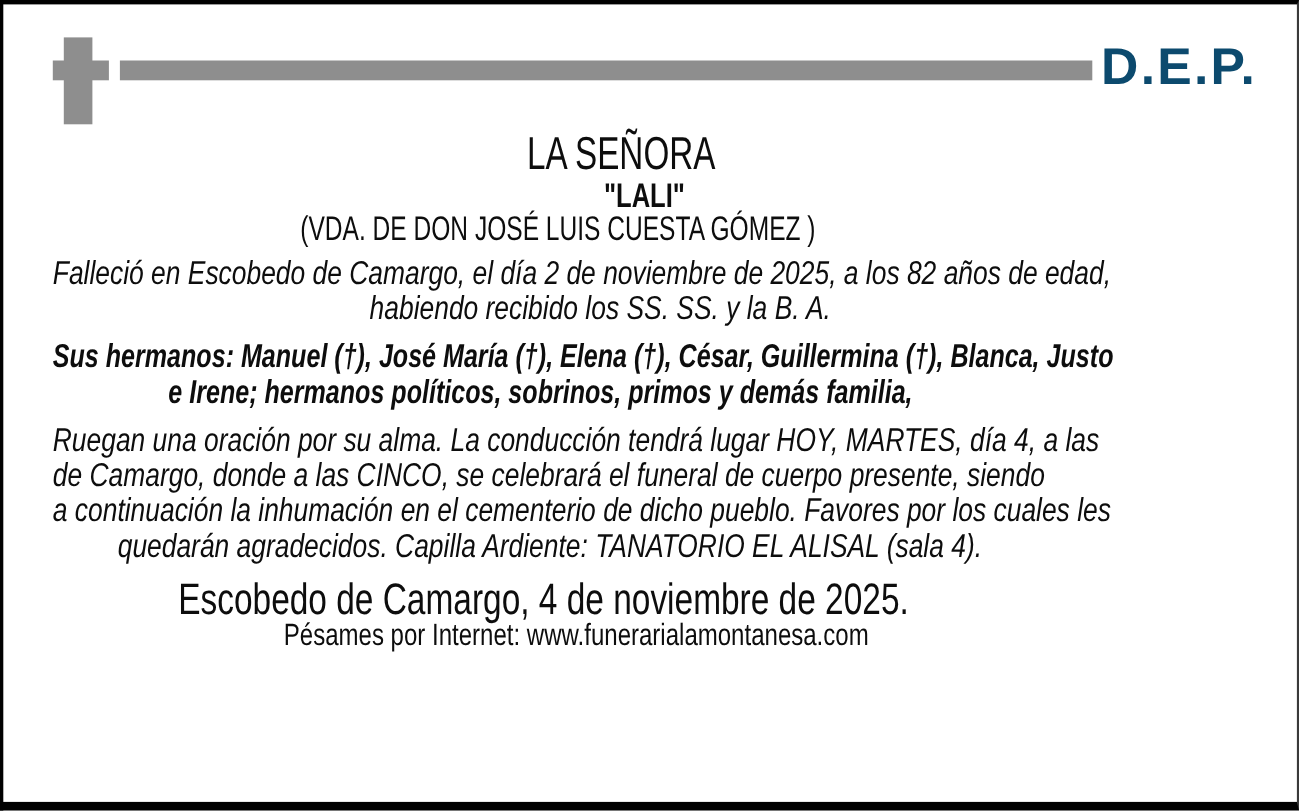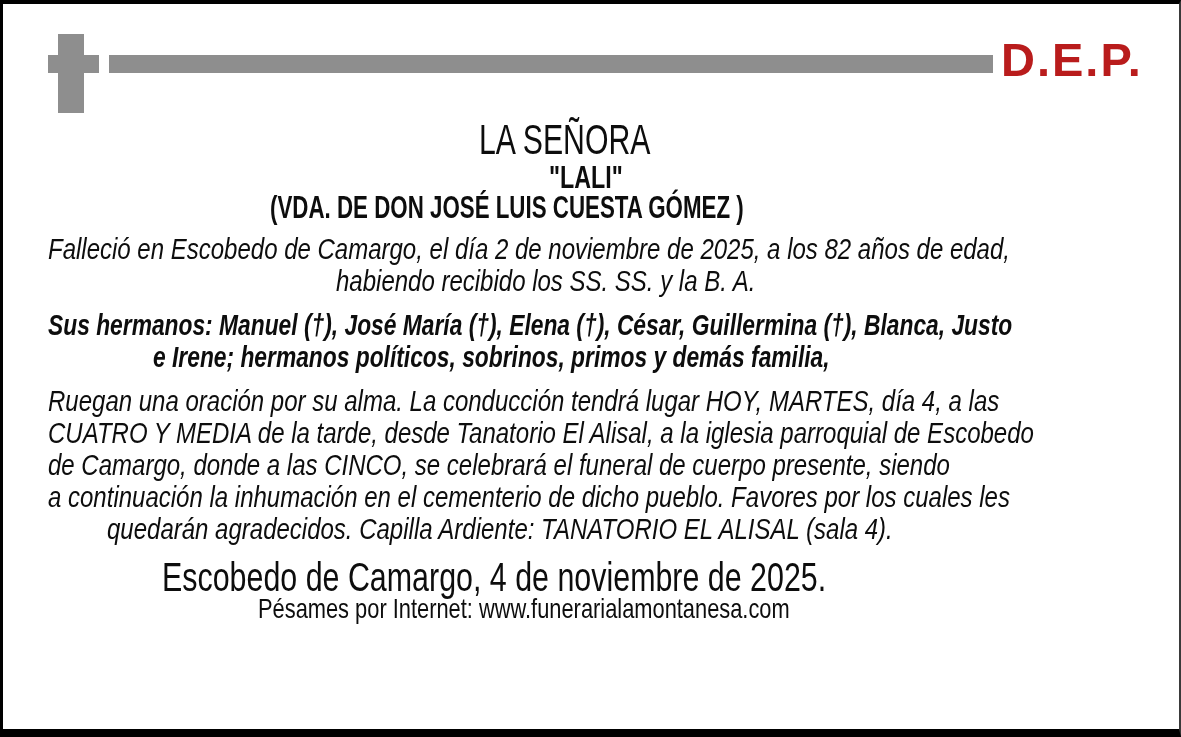--- a/index.html
+++ b/index.html
@@ -19,21 +19,21 @@
   }
 
   
   .topbar { position: absolute; top: 0; left: 0; width: 100%; height: 112px; }
   .cross { position: absolute; top: 0; left: 0; }
   .cross .v { position: absolute; left: 55px; top: 30px; width: 26px; height: 79px; background: #8e8e8e; }
   .cross .h { position: absolute; left: 45px; top: 51px; width: 51px; height: 18px; background: #8e8e8e; }
   .rule { position: absolute; left: 106px; top: 51px; width: 884px; height: 18px; background: #8e8e8e; }
   .dep {
     position: absolute; left: 998px; top: 28px;
-    font-size: 47px; font-weight: bold; color: #b91c1c;
+    font-size: 47px; font-weight: bold; color: #0c4a6e;
     letter-spacing: 2px; white-space: nowrap;
   }
 
   
   .content { position: absolute; top: 112px; left: 45px; right: 30px; text-align: center; }
 
   .cond {
     display: inline-block;
     white-space: nowrap;
     transform-origin: left center;
@@ -41,21 +41,21 @@
 
   .honorific { height: 44px; font-size: 42px; font-weight: 400; }
   .honorific .cond { transform: scaleX(0.72); }
 
   .name { height: 99px; padding-top: 2px; font-size: 98px; font-weight: bold; letter-spacing: -1px; }
   .name .cond { transform: scaleX(0.62); }
 
   .nickname { height: 30px; font-size: 31px; font-weight: bold; }
   .nickname .cond { transform: scaleX(0.75); }
 
-  .widow { height: 30px; font-size: 31px; font-weight: bold; }
+  .widow { height: 30px; font-size: 31px; font-weight: normal; }
   .widow .cond { transform: scaleX(0.72); }
 
   .para { margin-top: 12px; font-style: italic; }
   .line { height: 32px; font-size: 30px; }
   .line .cond { transform: scaleX(0.80); }
   .para.bold .line { font-weight: bold; }
   .para.bold .line .cond { transform: scaleX(0.76); }
 
   .placedate { margin-top: 11px; height: 38px; font-size: 40px; }
   .placedate .cond { transform: scaleX(0.76); }
@@ -108,23 +108,20 @@
       <div class="line">
         <span class="cond">e Irene; hermanos políticos, sobrinos, primos y demás familia,</span>
       </div>
     </div>
 
     <div class="para">
       <div class="line">
         <span class="cond">Ruegan una oración por su alma. La conducción tendrá lugar HOY, MARTES, día 4, a las</span>
       </div>
       <div class="line">
-        <span class="cond">CUATRO Y MEDIA de la tarde, desde Tanatorio El Alisal, a la iglesia parroquial de Escobedo</span>
-      </div>
-      <div class="line">
         <span class="cond">de Camargo, donde a las CINCO, se celebrará el funeral de cuerpo presente, siendo</span>
       </div>
       <div class="line">
         <span class="cond">a continuación la inhumación en el cementerio de dicho pueblo. Favores por los cuales les</span>
       </div>
       <div class="line">
         <span class="cond">quedarán agradecidos. Capilla Ardiente: TANATORIO EL ALISAL (sala 4).</span>
       </div>
     </div>
 

